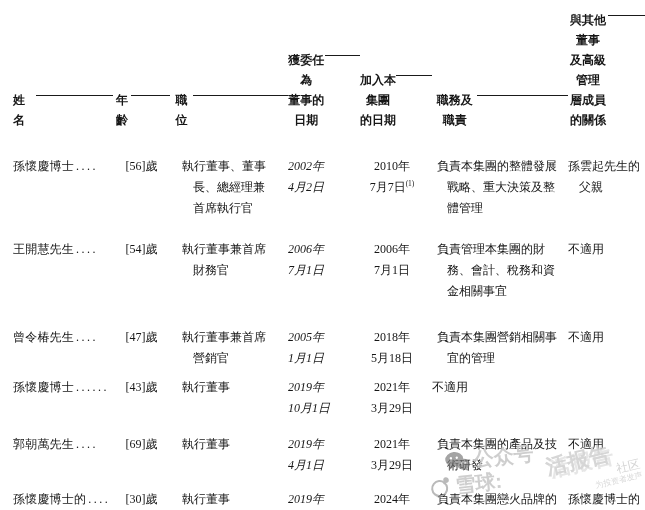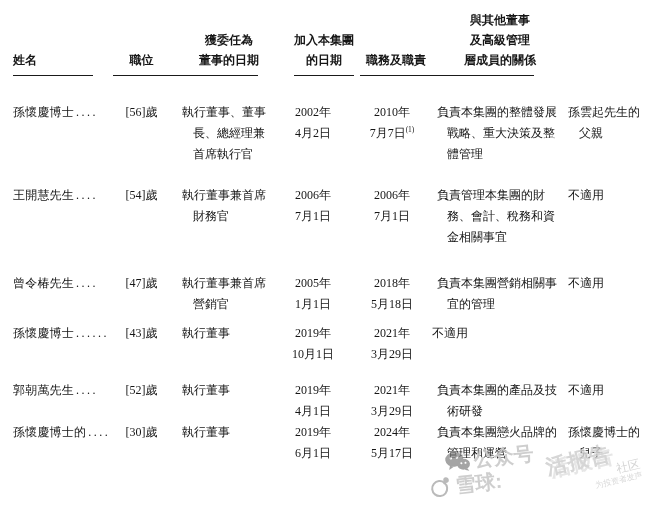--- a/index.html
+++ b/index.html
@@ -13,50 +13,50 @@
     box-sizing:border-box;
     padding:10px 0 0 13px;
   }
   
   .thead,.trow{
     display:grid;
     grid-template-columns:100px 57px 118px 72px 72px 136px 77px;
   }
   
   .thead{align-items:end;margin-bottom:26px;}
-  .hcell{display:flex;flex-direction:column;justify-content:flex-end;}
+  .hcell{display:flex;justify-content:flex-end;}
   .htext{
     font-size:12px;line-height:20px;font-weight:bold;
     white-space:pre-line;text-align:center;
   }
   .h-name .htext{text-align:left;}
   .rule{border-top:1.5px solid #1a1a1a;height:0;margin:5px auto 0;}
   .h-name .rule{width:80px;margin-left:0;}
   .h-age  .rule{width:51px;}
   .h-pos  .rule{width:99px;}
   .h-join .rule{width:60px;}
   .h-appt .rule{width:58px;}
   .h-duty .rule{width:120px;}
   .h-rel  .rule{width:67px;}
   
   .trow:nth-of-type(2){margin-bottom:20px;}
   .trow:nth-of-type(3){margin-bottom:25px;}
   .trow:nth-of-type(4){margin-bottom:8px;}
   .trow:nth-of-type(5){margin-bottom:15px;}
-  .trow:nth-of-type(6){}
+  .trow:nth-of-type(6){margin-bottom:13px;}
   .cell{
     font-size:12px;line-height:21px;
     white-space:pre-line;
     align-self:start;
   }
   .c-name{letter-spacing:.2px;}
   .dots{letter-spacing:2.5px;padding-left:2px;}
   .c-age{text-align:center;}
   .c-pos{padding-left:23px;text-indent:-11px;}
-  .c-join{text-align:center;padding-right:22px;}
+  .c-join{text-align:left;padding-right:22px;font-style:italic;}
   .c-appt{text-align:center;padding-right:8px;}
   .c-appt sup{font-size:7.5px;line-height:0;}
   .c-duty{padding-left:15px;text-indent:-10px;}
   .c-rel{padding-left:11px;text-indent:-11px;}
   
   .watermark{
     position:absolute;left:428px;top:446px;
     display:flex;pointer-events:none;
     color:#c6c6c6;
   }
@@ -78,20 +78,24 @@
   .wm-icon{flex:0 0 auto;opacity:.75;}
 </style>
 </head>
 <body>
 
 <div class="sheet">
 
   <div class="thead">
     <div class="hcell h-name">
       <div class="htext">姓名</div>
+        <div class="rule"></div>
+    </div>
+    <div class="hcell h-age">
+      <div class="htext">年齡</div>
         <div class="rule"></div>
     </div>
     <div class="hcell h-pos">
       <div class="htext">職位</div>
         <div class="rule"></div>
     </div>
     <div class="hcell h-appt">
       <div class="htext">獲委任為
 董事的日期</div>
         <div class="rule"></div>
@@ -165,21 +169,21 @@
     <div class="cell c-pos">執行董事</div>
     <div class="cell c-join">2019年
 10月1日</div>
     <div class="cell c-appt"><span>2021年
 3月29日</span><sup></sup></div>
     <div class="cell c-rel">不適用</div>
   </div>
 
   <div class="trow">
     <div class="cell c-name"><span>郭朝萬先生</span><span class="dots">....</span></div>
-    <div class="cell c-age">[52]歲</div>
+    <div class="cell c-age">[69]歲</div>
     <div class="cell c-pos">執行董事</div>
     <div class="cell c-join">2019年
 4月1日</div>
     <div class="cell c-appt"><span>2021年
 3月29日</span><sup></sup></div>
     <div class="cell c-duty">負責本集團的產品及技
 術研發</div>
     <div class="cell c-rel">不適用</div>
   </div>
 

